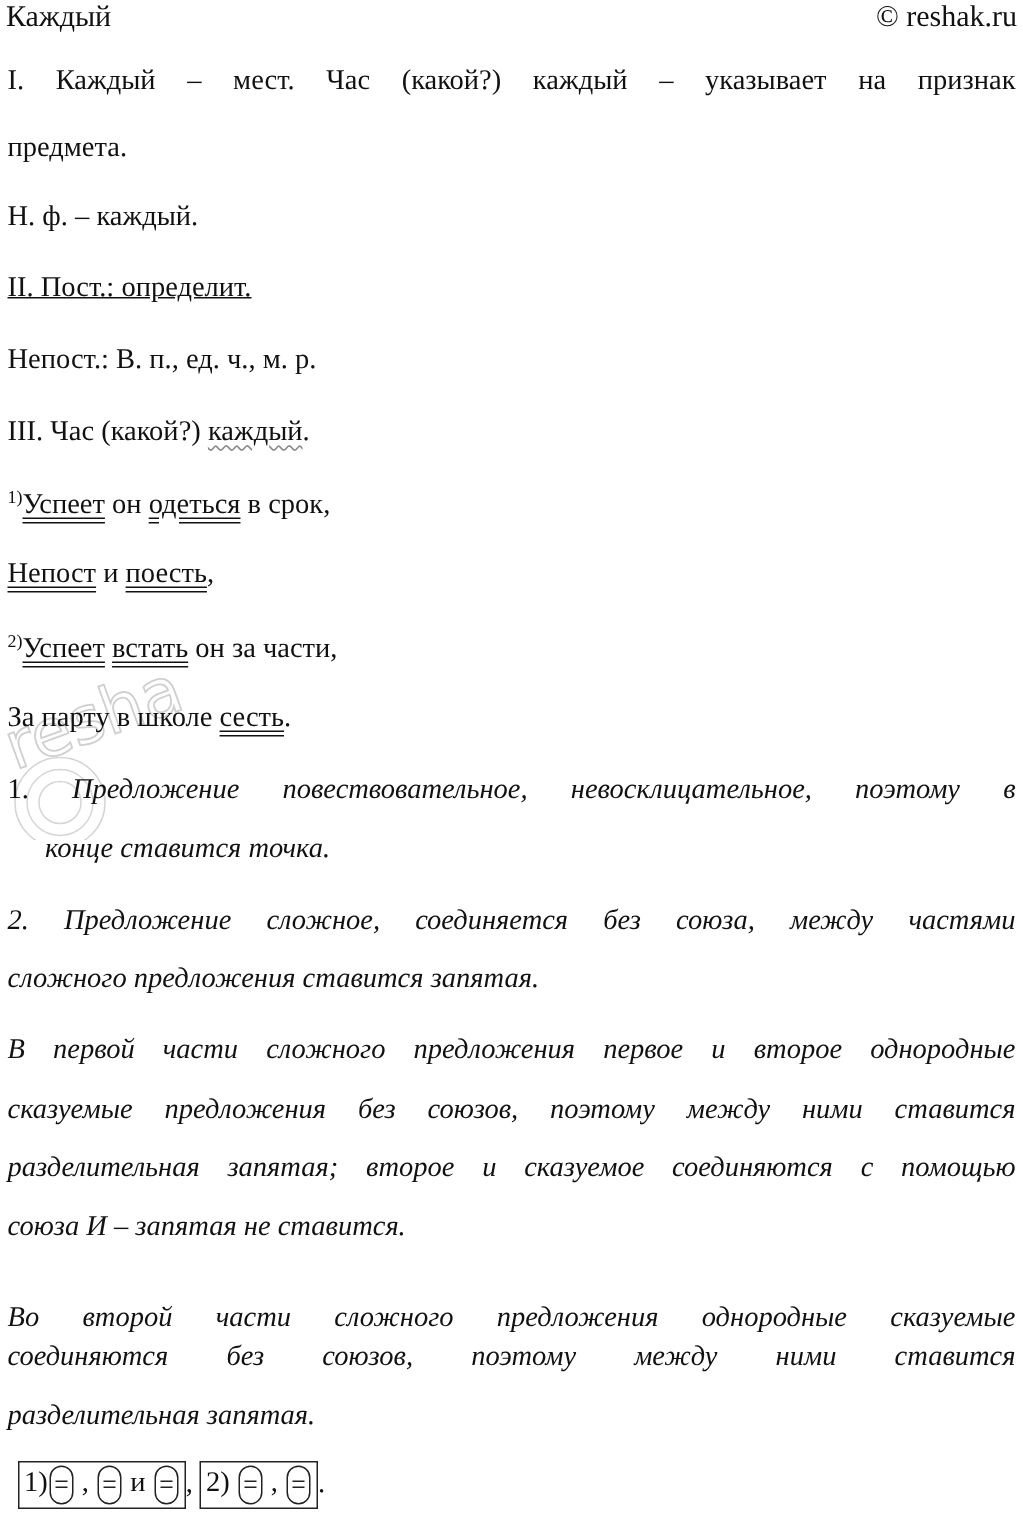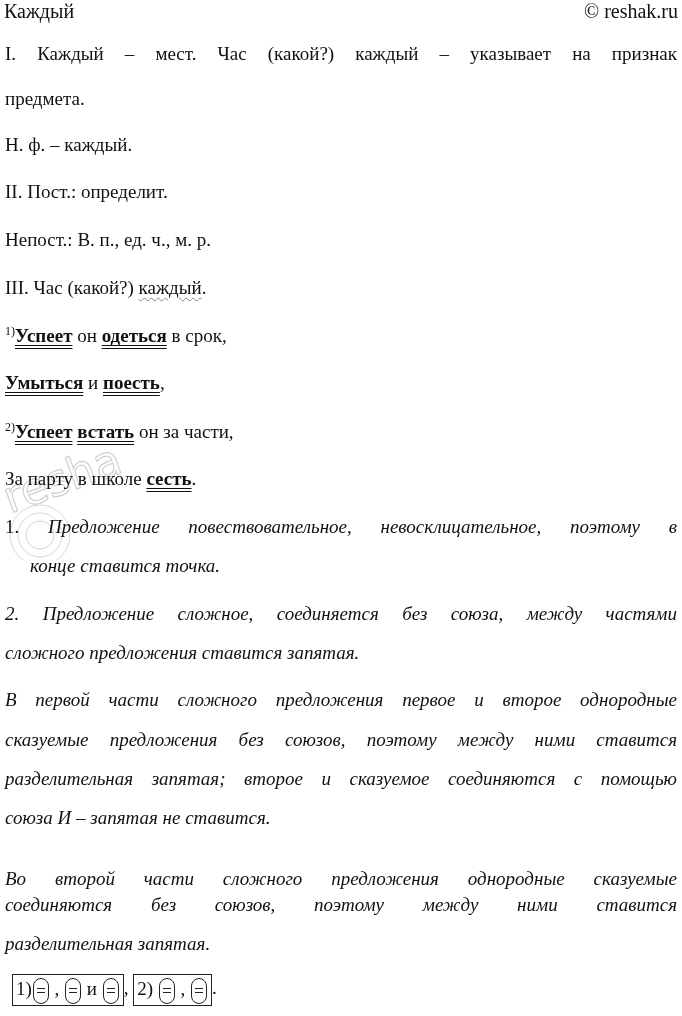--- a/index.html
+++ b/index.html
@@ -3,21 +3,21 @@
 <meta charset="utf-8">
 <style>
   html, body { margin:0; padding:0; background:#fff; }
   body { width:682px; height:1016px; position:relative; overflow:hidden;
          font-family:"Liberation Serif", "DejaVu Serif", serif; color:#111; font-size:19px; }
   .abs { position:absolute; left:5px; right:5px; white-space:nowrap; }
   .hdr-left { position:absolute; left:4px; top:0px; font-size:20px; }
   .hdr-right { position:absolute; right:4px; top:0px; font-size:20px; }
   .just { text-align:justify; text-align-last:justify; }
   .it { font-style:italic; }
-  .u2 { text-decoration:underline double; text-underline-offset:3px;font-weight:bold; }
+  .u2 { text-decoration:underline double; text-underline-offset:3px; }
   .uw { text-decoration:underline wavy; text-decoration-color:#888; text-underline-offset:3px; text-decoration-thickness:1px; }
   sup { font-size:12px; }
   .box { display:inline-block; border:1.5px solid #222; padding:0 3px; line-height:28px; height:30px; vertical-align:middle; }
   .oval { display:inline-block; width:14px; height:24px; border:1.4px solid #222; border-radius:8px; vertical-align:middle; position:relative; margin:0 1px; }
   .oval::before, .oval::after { content:""; position:absolute; left:3px; right:3px; height:1.3px; background:#222; }
   .oval::before { top:9px; } .oval::after { top:13px; }
   .wm { position:absolute; left:0; top:440px; width:200px; height:120px; opacity:0.35; }
 </style>
 </head>
 <body>
@@ -28,26 +28,26 @@
 <svg class="wm" viewBox="0 0 200 120">
   <text x="5" y="55" font-size="44" fill="none" stroke="#777" stroke-width="1.2" font-family="DejaVu Sans, sans-serif" transform="rotate(-20 60 50)">resha</text>
   <circle cx="40" cy="95" r="30" fill="none" stroke="#888"></circle>
   <circle cx="40" cy="95" r="22" fill="none" stroke="#888"></circle>
   <circle cx="40" cy="95" r="14" fill="none" stroke="#888"></circle>
 </svg>
 
 <div class="abs just" style="top:43px;">I. Каждый – мест. Час (какой?) каждый – указывает на признак</div>
 <div class="abs" style="top:88px;">предмета.</div>
 <div class="abs" style="top:134px;">Н. ф. – каждый.</div>
-<div class="abs" style="top:181px;">II. Пост.: определит.</div>
+<div class="abs" style="top:181px;text-decoration:underline;">II. Пост.: определит.</div>
 <div class="abs" style="top:229px;">Непост.: В. п., ед. ч., м. р.</div>
 <div class="abs" style="top:277px;"><span>III. Час (какой?) </span><span class="uw">каждый</span><span>.</span></div>
 
 <div class="abs" style="top:324px;"><sup>1)</sup><span class="u2">Успеет</span><span> он </span><span class="u2">одеться</span><span> в срок,</span></div>
-<div class="abs" style="top:372px;"><span class="u2">Умыться</span><span> и </span><span class="u2">поесть</span><span>,</span></div>
+<div class="abs" style="top:372px;"><span class="u2">Непост</span><span> и </span><span class="u2">поесть</span><span>,</span></div>
 <div class="abs" style="top:420px;"><sup>2)</sup><span class="u2">Успеет</span><span> </span><span class="u2">встать</span><span> он за части,</span></div>
 <div class="abs" style="top:468px;"><span>За парту в школе </span><span class="u2">сесть</span><span>.</span></div>
 
 <div class="abs just" style="top:516px;"><span>1. </span><span class="it">Предложение повествовательное, невосклицательное, поэтому в</span></div>
 <div class="abs it" style="top:555px;margin-left:25px;">конце ставится точка.</div>
 <div class="abs it just" style="top:603px;">2. Предложение сложное, соединяется без союза, между частями</div>
 <div class="abs it" style="top:642px;">сложного предложения ставится запятая.</div>
 <div class="abs it just" style="top:689px;">В первой части сложного предложения первое и второе однородные</div>
 <div class="abs it just" style="top:729px;">сказуемые предложения без союзов, поэтому между ними ставится</div>
 <div class="abs it just" style="top:768px;">разделительная запятая; второе и сказуемое соединяются с помощью</div>

